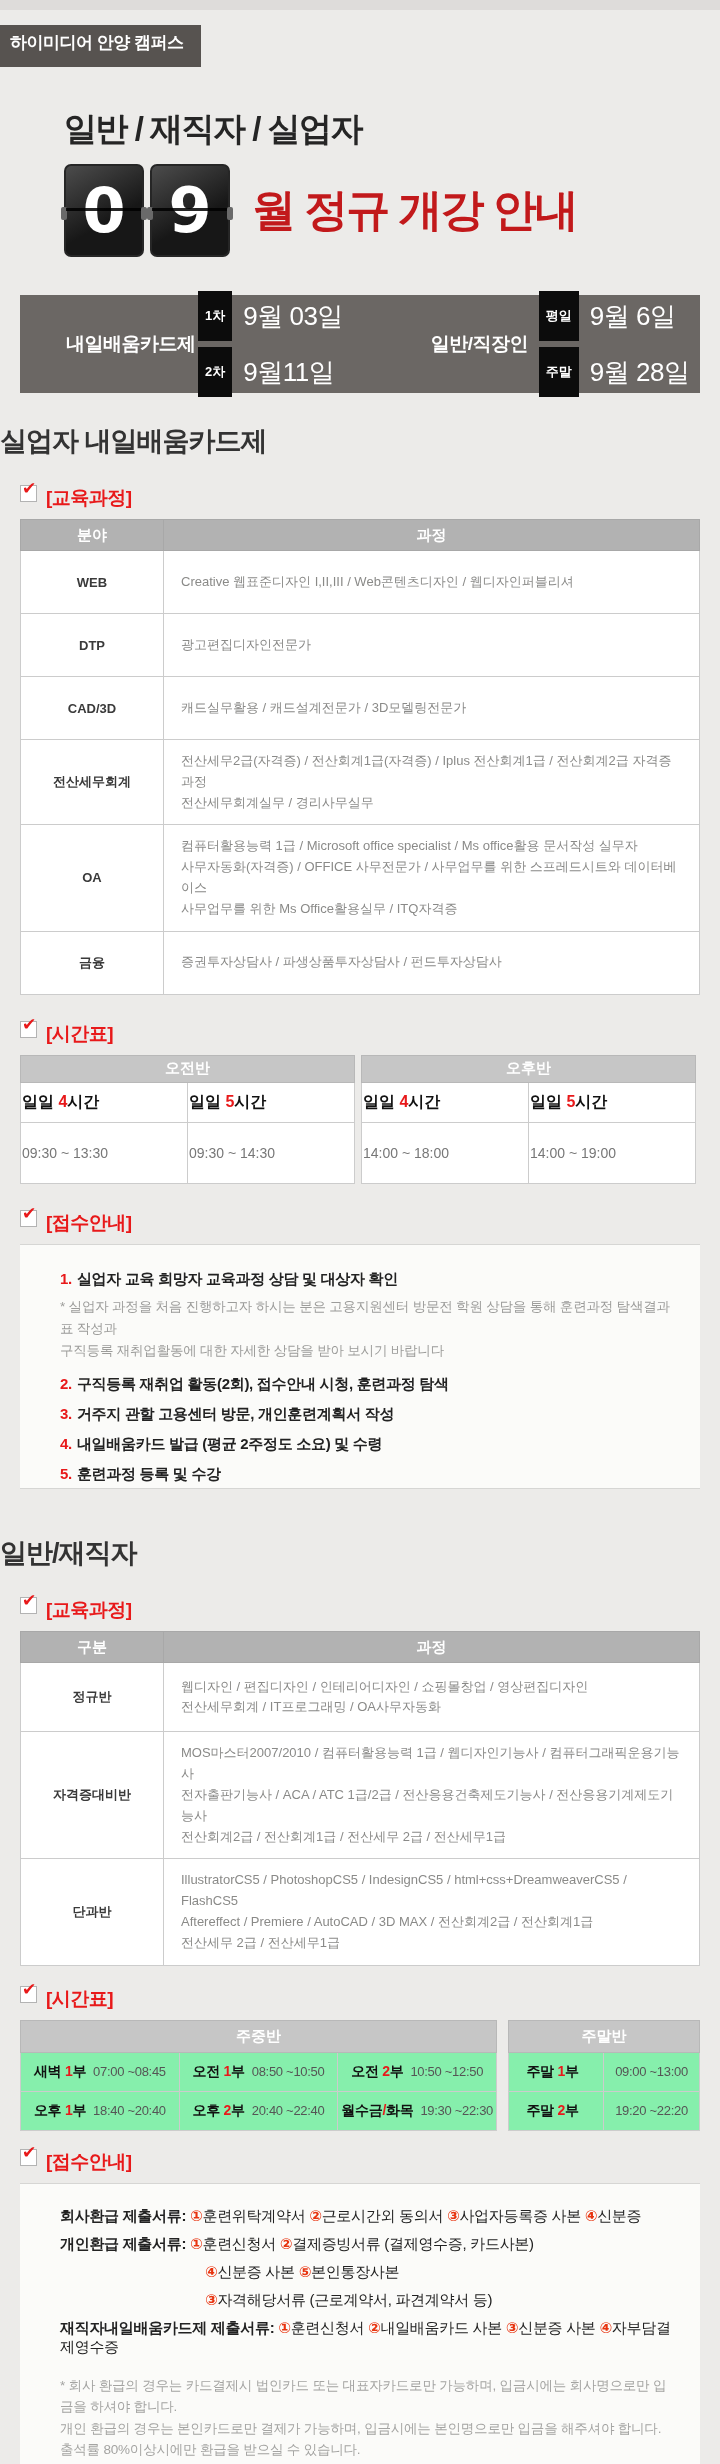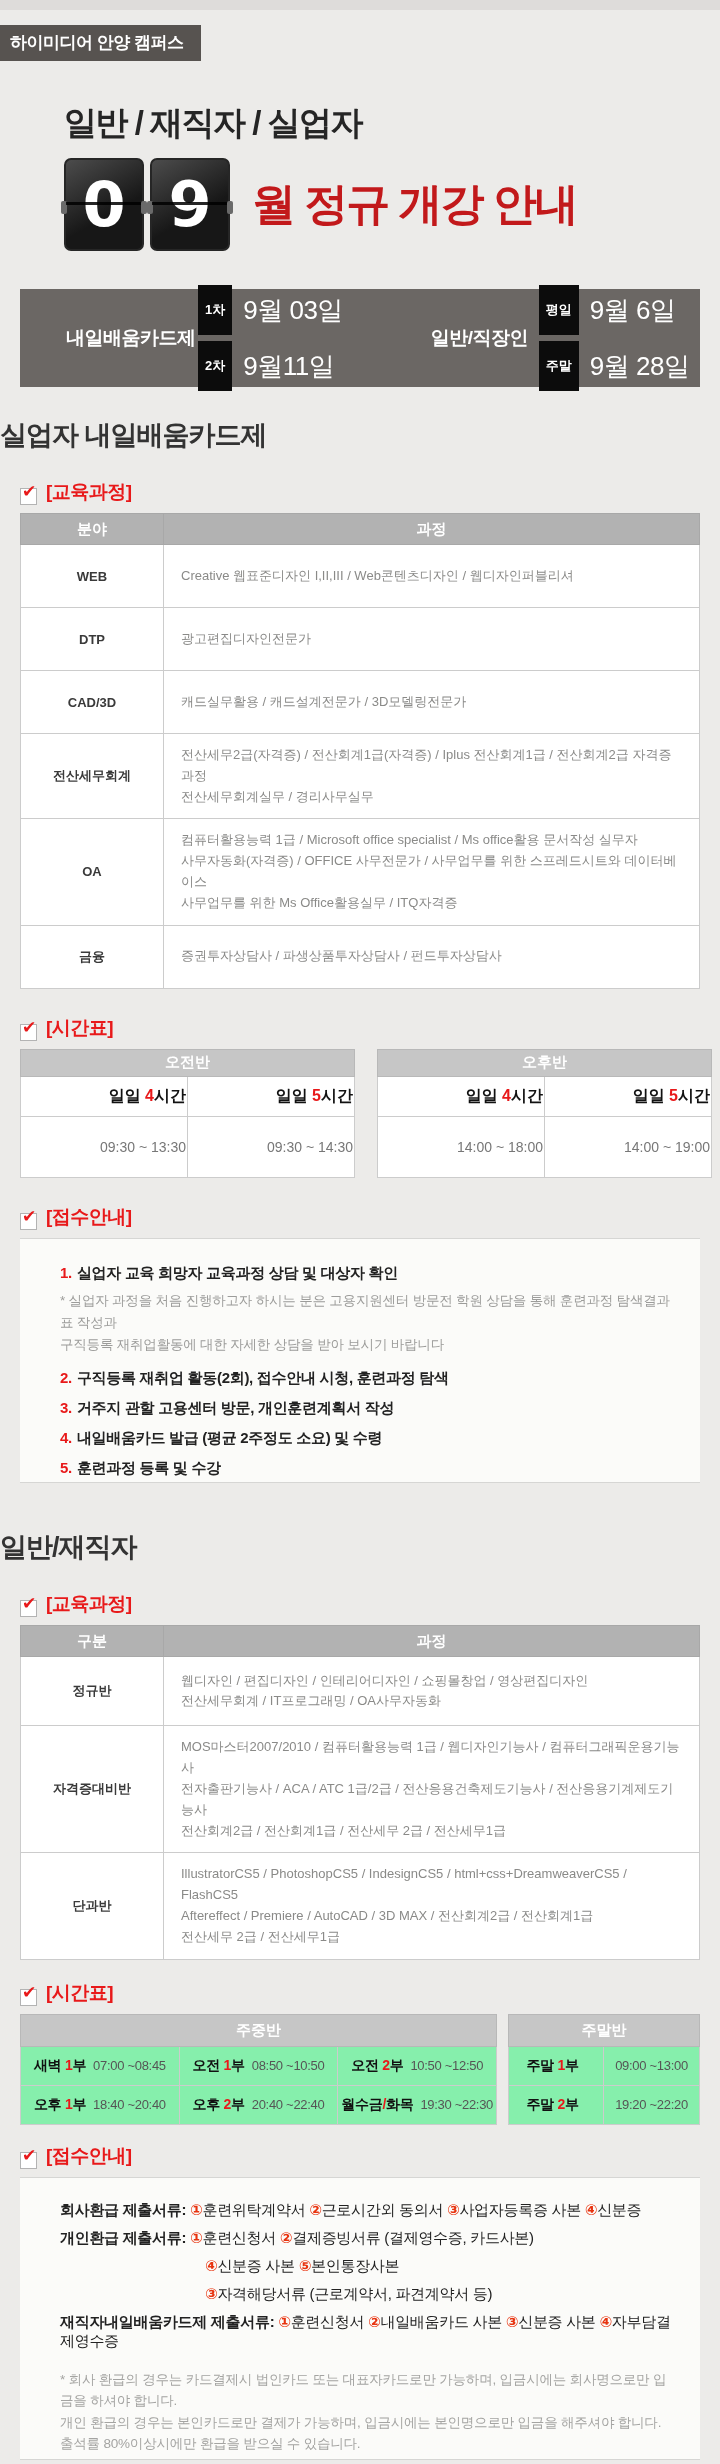--- a/index.html
+++ b/index.html
@@ -1,55 +1,55 @@
 <!DOCTYPE html>
 <html><head>
 <meta charset="utf-8">
 <style>
   html,body{margin:0;padding:0}
   body{width:720px;background:#ecebe9;font-family:"Liberation Sans","DejaVu Sans",sans-serif;color:#222}
   .topstrip{height:10px;background:#dedcda}
   
-  .badge{display:inline-block;margin-top:15px;background:#575350;color:#fff;font-size:17px;font-weight:bold;padding:6px 18px 7px 10px;letter-spacing:-0.5px}
+  .badge{display:inline-block;margin-top:15px;background:#575350;color:#fff;font-size:17px;font-weight:bold;padding:6px 18px 13px 10px;letter-spacing:-0.5px}
   .subtitle{margin:40px 0 0 64px;font-size:33px;font-weight:800;color:#252525;letter-spacing:-1.5px}
   .fliprow{display:flex;align-items:center;margin:12px 0 0 64px}
   .flipcard{position:relative;width:80px;height:93px;margin-right:6px;background:linear-gradient(150deg,#4c4c4c 0%,#171717 60%);border:2px solid #262626;border-radius:7px;display:flex;align-items:center;justify-content:center;box-sizing:border-box}
   .flipcard b{color:#fff;font-size:62px;font-weight:bold;font-family:"DejaVu Sans",sans-serif;line-height:1}
   .flipcard .mid{position:absolute;left:0;right:0;top:47%;height:3px;background:rgba(0,0,0,.85)}
   .flipcard::before,.flipcard::after{content:"";position:absolute;top:41px;width:6px;height:13px;background:#6a6a6a;border-radius:2px}
   .flipcard::before{left:-5px}.flipcard::after{right:-5px}
   .redtitle{font-size:44px;font-weight:800;color:#c2191b;margin-left:16px;letter-spacing:-2px}
   
   .bar{margin:38px 20px 0;background:#6b6764;height:98px;display:flex;align-items:center}
   .bar .lbl{color:#fff;font-size:19px;font-weight:bold;letter-spacing:-0.5px}
   .bar .lbl1{margin-left:46px;width:132px}
   .bar .lbl2{margin-left:88px;width:108px}
   .bar .grp{display:flex;flex-direction:column;gap:6px}
   .bar .row{display:flex;align-items:center}
   .bar .tag{background:#0c0c0c;color:#fff;font-size:13px;font-weight:bold;padding:16px 7px;margin-right:11px}
   .bar .date{color:#fff;font-size:26px;letter-spacing:-0.5px}
   
   .sech{margin:30px 0 0;text-align:left;font-size:27px;font-weight:800;color:#333;letter-spacing:-1px}
-  .chkrow{display:flex;align-items:flex-end;margin:26px 20px 8px}
+  .chkrow{display:flex;align-items:flex-start;margin:26px 20px 8px}
   .chk{position:relative;width:15px;height:15px;background:#fff;border:1px solid #b3b3b3;margin-right:9px;flex:none}
   .chk::after{content:"✔";position:absolute;left:1px;top:-8px;color:#e8191a;font-size:17px;font-weight:bold}
   .chkrow .t{font-size:19px;font-weight:bold;color:#e8191a;letter-spacing:-0.5px}
   
   table.ct{width:680px;margin:0 20px;border-collapse:collapse;background:#fff}
   .ct th{background:#b2b2b2;color:#fff;font-size:15px;font-weight:bold;height:28px;border:1px solid #a8a8a8}
   .ct td{border:1px solid #ccc;vertical-align:middle}
   .ct td.c1{width:140px;text-align:center;font-size:13px;font-weight:bold;color:#3a3a3a}
   .ct td.c2{padding:11px 17px;font-size:13px;color:#8a8a88;line-height:1.6}
   .ct tr.rw{height:63px}
   table.ct2 tr.rw{height:69px}
   
-  .ttwrap{display:flex;margin:0 20px;gap:22px}
+  .ttwrap{display:flex;margin:0 20px;gap:6px}
   table.tt{border-collapse:collapse;background:#fff;width:335px;flex:none}
   .tt th{background:#c6c6c6;color:#fff;font-size:15px;font-weight:bold;height:24px;border:1px solid #b8b8b8}
-  .tt td{border:1px solid #ccc;text-align:right;width:50%}
+  .tt td{border:1px solid #ccc;text-align:left;width:50%}
   .tt td.h{height:37px;font-size:16px;font-weight:bold;color:#111}
   .tt td.tm{height:58px;font-size:14px;color:#777}
   .r{color:#e8191a}
   
   .applybox{margin:8px 20px 0;background:#fbfbf9;border-top:1px solid #d6d6d4;border-bottom:1px solid #d6d6d4;padding:14px 24px 4px 40px}
   .ai{margin-top:11px;font-size:15px;font-weight:bold;color:#222;letter-spacing:-0.3px}
   .ai .n{color:#e8191a;margin-right:5px}
   .sub{margin:7px 0 13px;font-size:13.5px;color:#9c9c9a;line-height:1.65;font-weight:normal;letter-spacing:-0.2px}
   
   .tt2wrap{display:flex;margin:0 20px;gap:11px}

